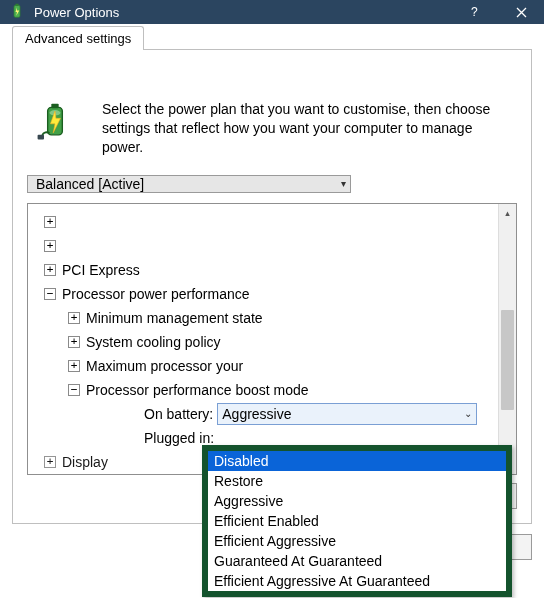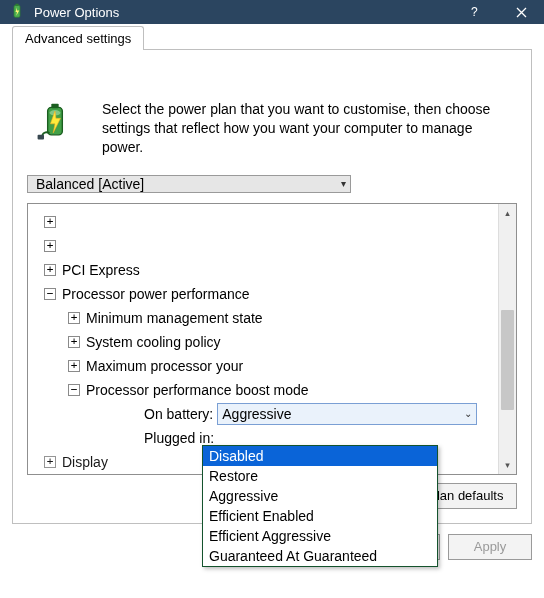--- a/index.html
+++ b/index.html
@@ -155,22 +155,22 @@
     height: 22px;
     display:flex; align-items:center; justify-content:space-between;
     font-size: 14px;
   }
   .val-combo .chev { font-size:10px; color:#333; }
 
   .dropdown-pop {
     position: absolute;
     left: 202px;
     top: 445px;
-    width: 236px;
-    border: 1px solid #14532d;
+    width: 310px;
+    border: 6px solid #14532d;
     background: #fff;
     z-index: 50;
     box-shadow: 2px 2px 4px rgba(0,0,0,.25);
     font-size: 14px;
   }
   .dropdown-pop .opt {
     padding: 1px 6px;
     line-height: 18px;
     white-space: nowrap;
   }
@@ -316,13 +316,14 @@
   </div>
 </div>
 
 <div class="dropdown-pop" id="dd">
     <div class="opt sel">Disabled</div>
     <div class="opt">Restore</div>
     <div class="opt">Aggressive</div>
     <div class="opt">Efficient Enabled</div>
     <div class="opt">Efficient Aggressive</div>
     <div class="opt">Guaranteed At Guaranteed</div>
+    <div class="opt">Efficient Aggressive At Guaranteed</div>
   </div>
 
 </body></html>

